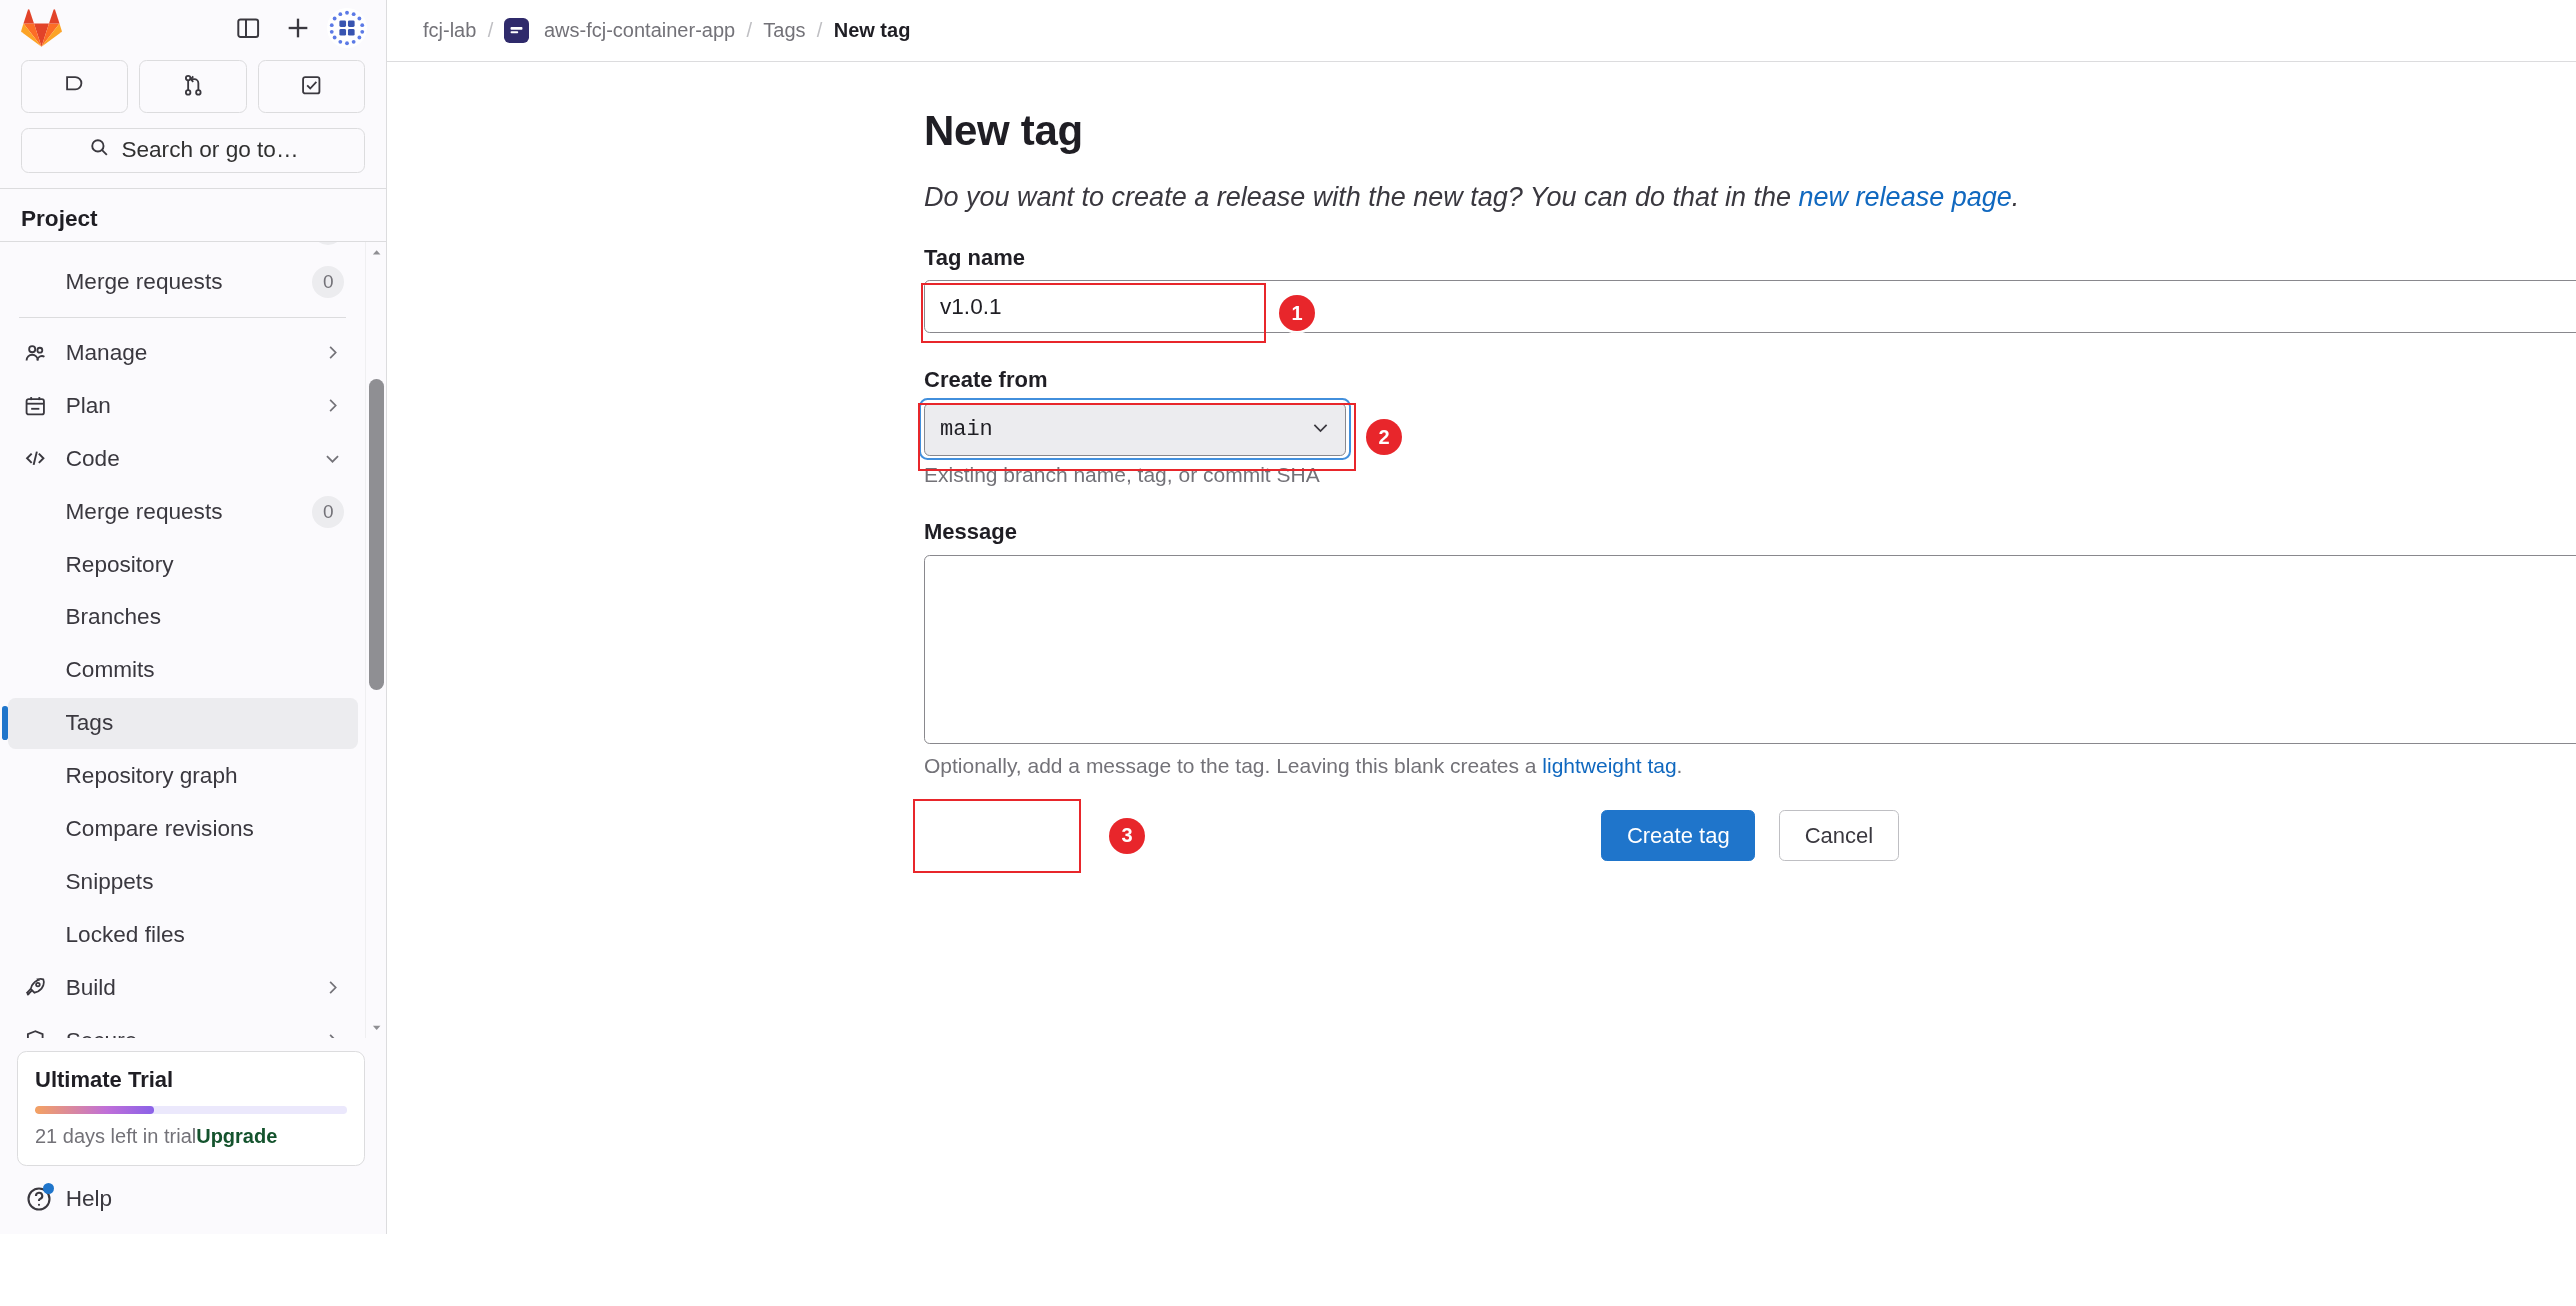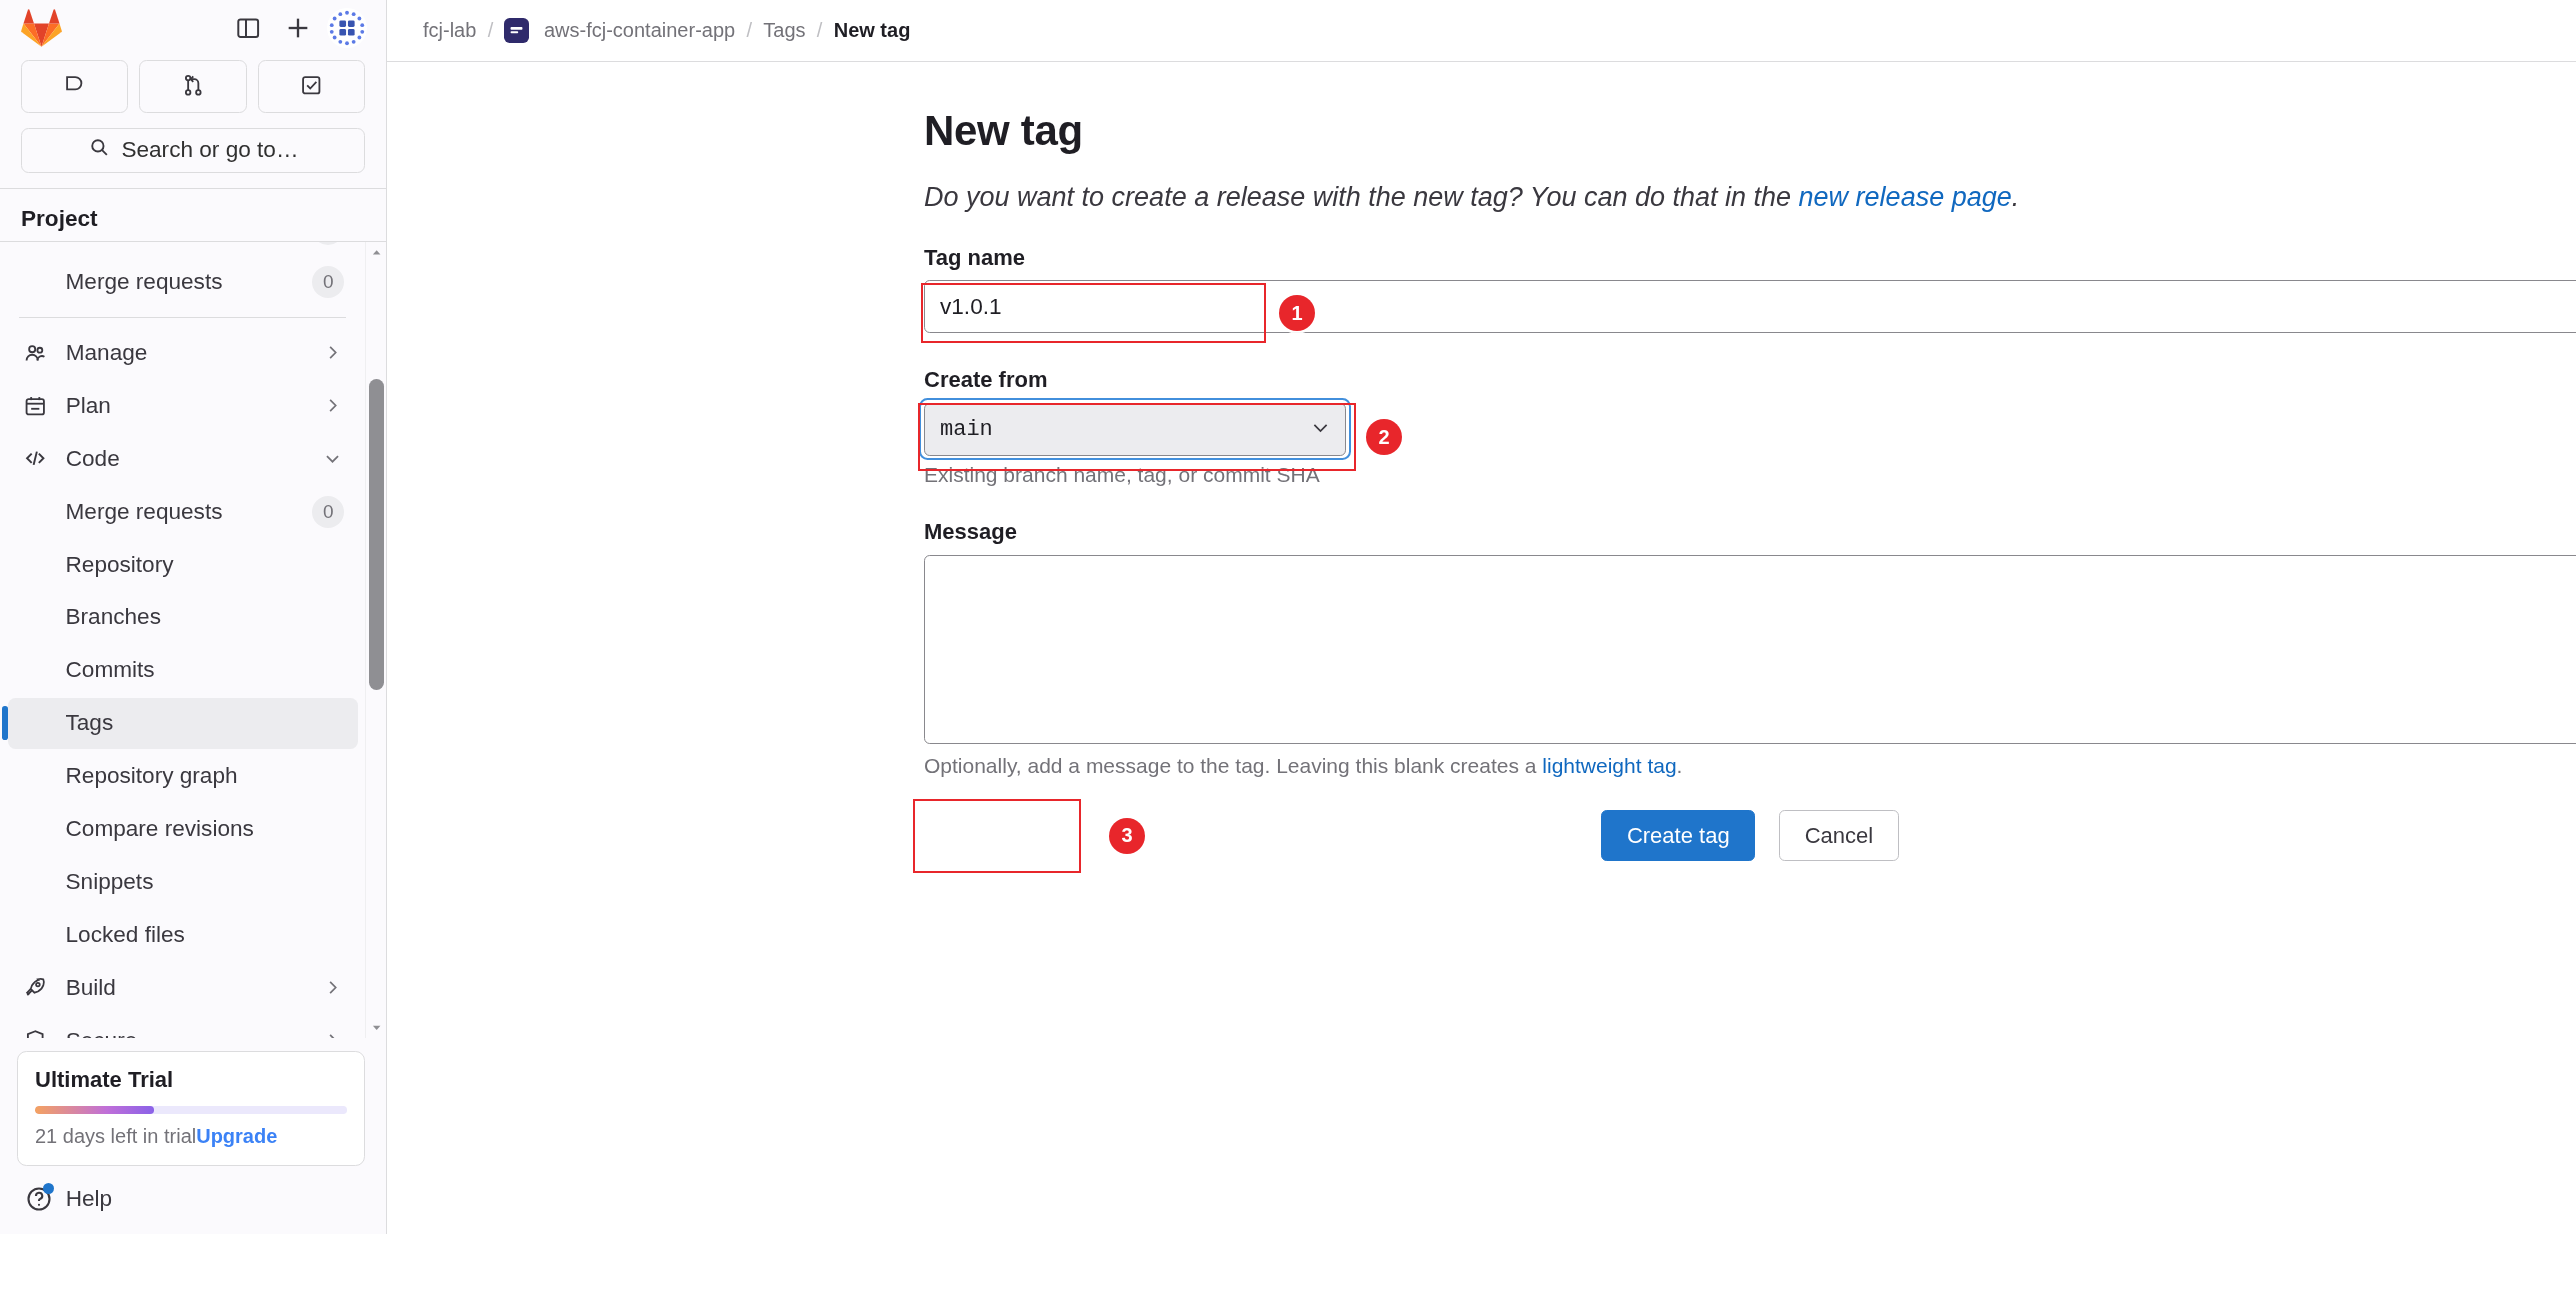--- a/index.html
+++ b/index.html
@@ -167,21 +167,21 @@
     background: #ebe8fc;
     overflow: hidden;
   }
   .trial-bar-fill {
     height: 7.5px; width: 38%;
     background: linear-gradient(90deg,#f4a261 0%, #c06fd8 60%, #8a62e8 100%);
     border-radius: 3.8px;
   }
   .trial-foot { display: flex; align-items: center; justify-content: flex-start; }
   .trial-days { font-size: 20px; color: #737278; }
-  .trial-upgrade { font-size: 20px; color: #3b82f6; font-weight: 600; cursor: pointer; }
+  .trial-upgrade { font-size: 20px; color: #14532d; font-weight: 600; cursor: pointer; }
 
   .help-row {
     display: flex; align-items: center; gap: 13.2px;
     padding: 9.4px 21px 21px 24.5px;
     font-size: 22.6px; color: #3a383f;
     cursor: pointer;
     position: relative;
   }
   .help-ico { position: relative; width: 28px; height: 28px; }
   .help-dot {

